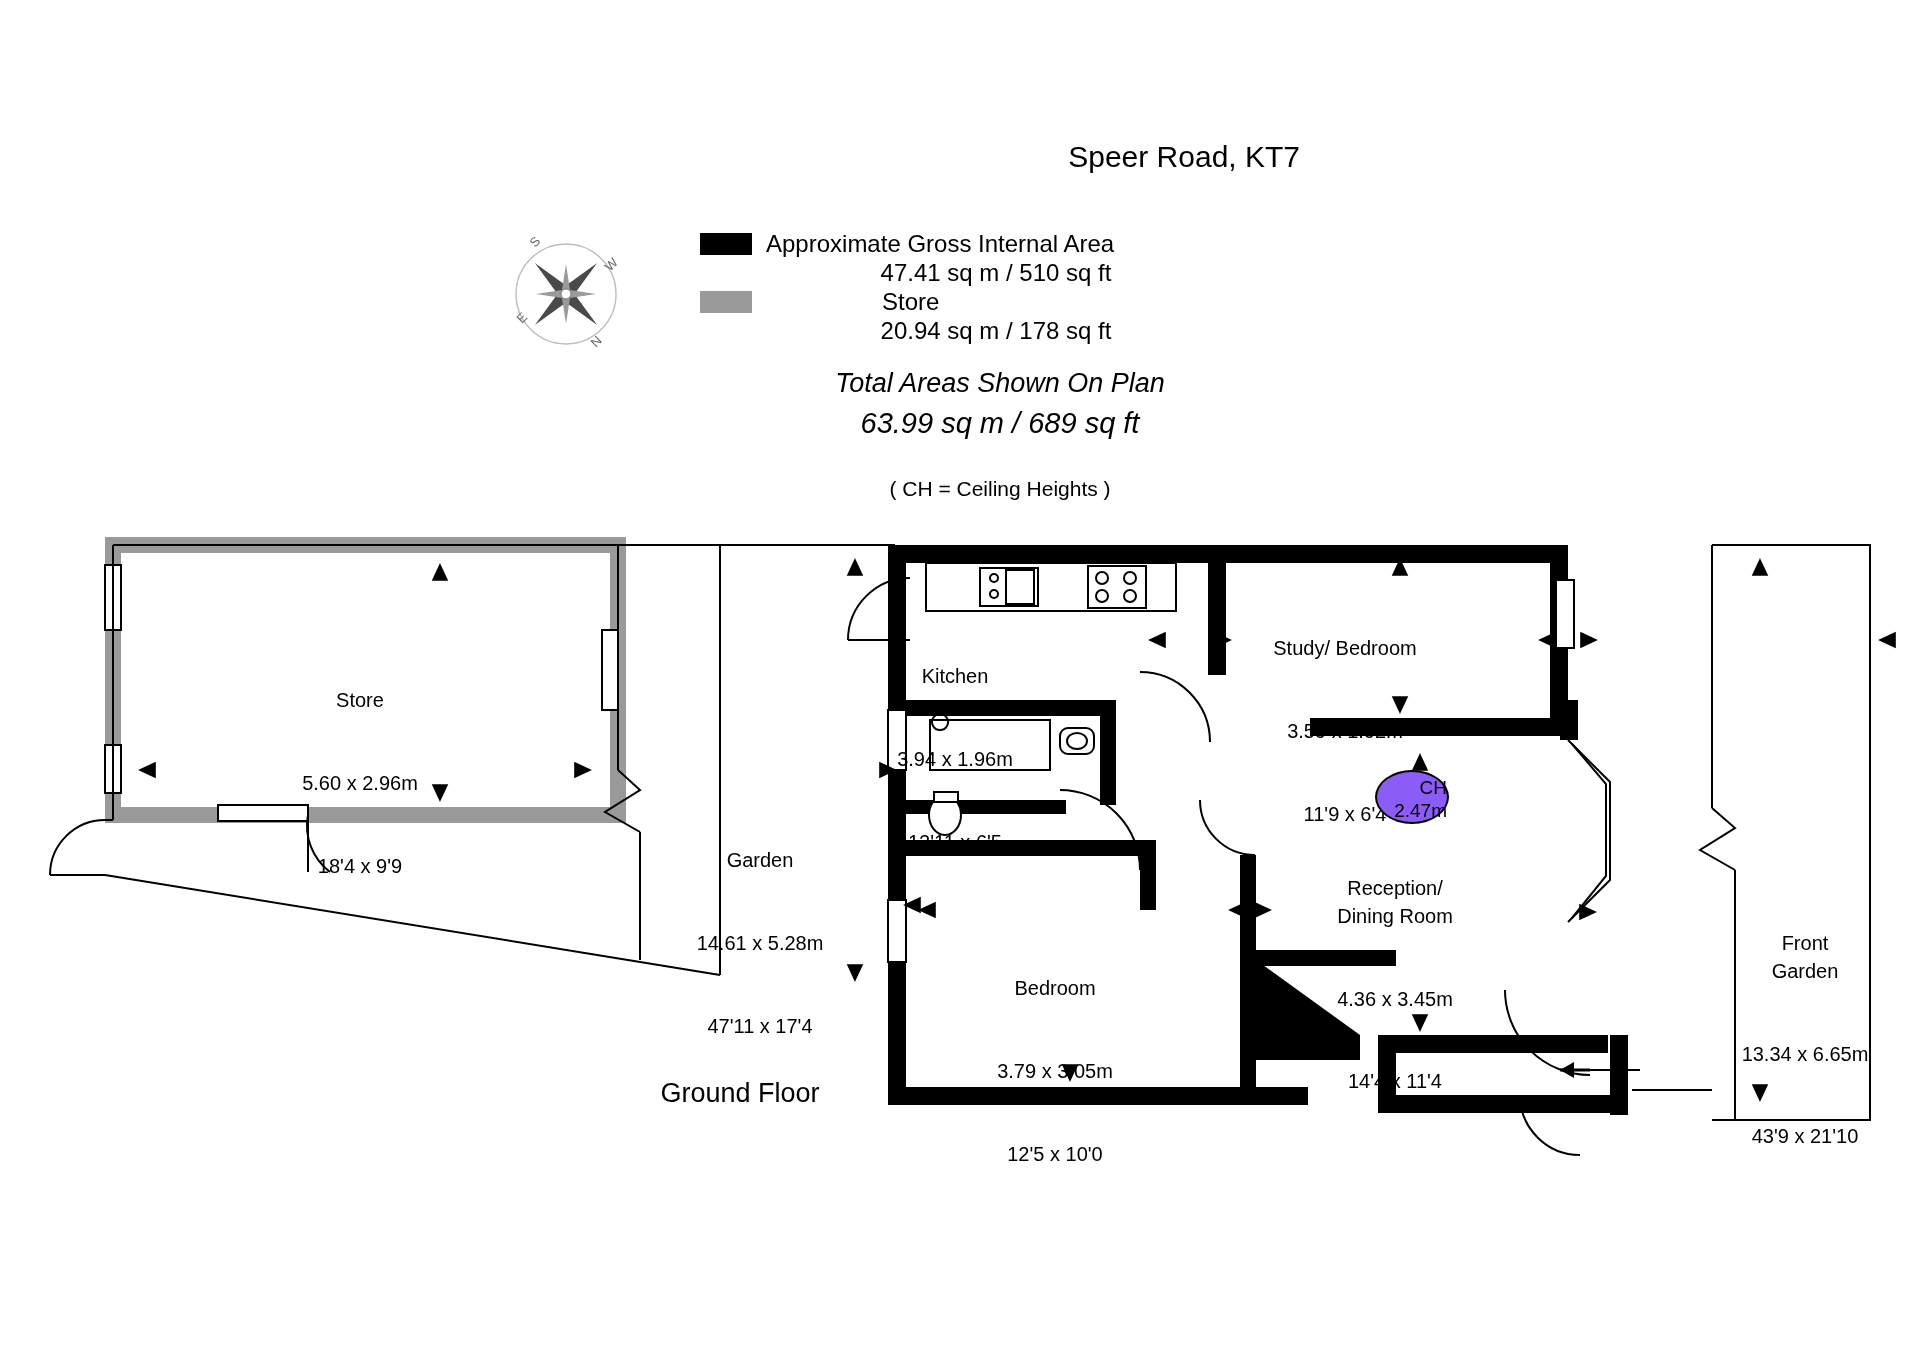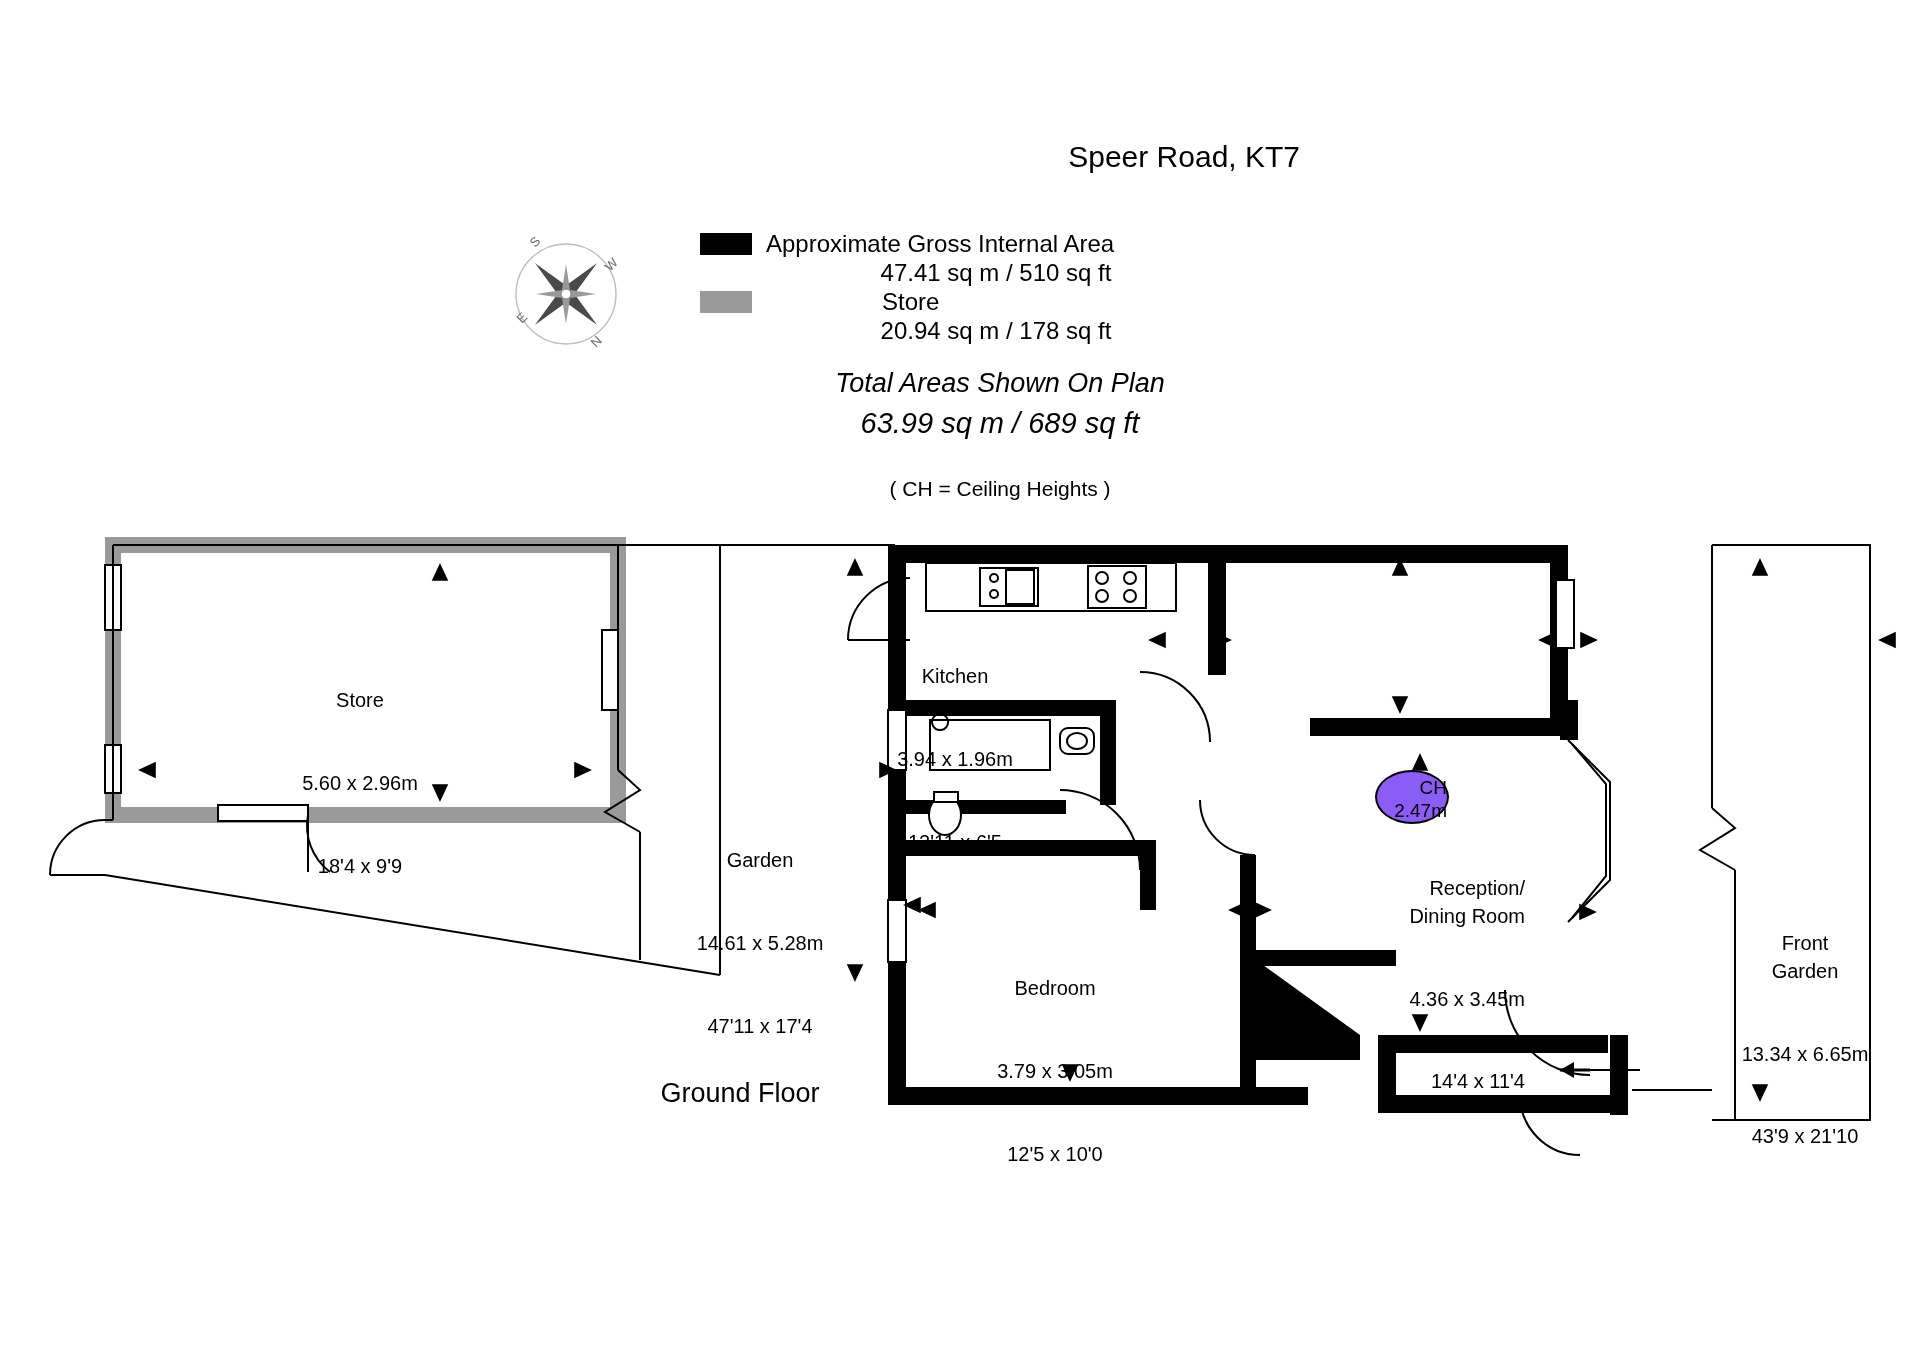--- a/index.html
+++ b/index.html
@@ -93,21 +93,21 @@
     font-size: 20px;
     line-height: 1.38;
     white-space: pre;
   }
   .lbl .nm { display: block; }
   .lbl-store  { left: 210px; top: 632px; width: 300px; }
   .lbl-garden { left: 630px; top: 792px; width: 260px; }
   .lbl-kitchen{ left: 830px; top: 608px; width: 250px; }
   .lbl-study  { left: 1200px; top: 580px; width: 290px; }
   .lbl-bed    { left: 930px; top: 920px; width: 250px; }
-  .lbl-rec    { left: 1265px; top: 820px; width: 260px; text-align: right; }
+  .lbl-rec    { left: 1265px; top: 820px; width: 260px; }
   .lbl-front  { left: 1690px; top: 875px; width: 230px; }
   .lbl-ground { left: 610px; top: 1075px; width: 260px; font-size: 27px; text-align: center;}
   .ch-bubble {
     position: absolute;
     left: 1375px; top: 770px;
     width: 74px; height: 54px;
     border: 2px solid #000;
     border-radius: 50%;
     font-size: 19px;
     line-height: 1.22;
@@ -338,20 +338,25 @@
     <span class="nm">14.61 x 5.28m</span>
     <span class="nm">47'11 x 17'4</span>
   </div>
 
   <div class="lbl lbl-kitchen">
     <span class="nm">Kitchen</span>
     <span class="nm">3.94 x 1.96m</span>
     <span class="nm">12'11 x 6'5</span>
   </div>
 
+  <div class="lbl lbl-study">
+    <span class="nm">Study/ Bedroom</span>
+    <span class="nm">3.59 x 1.92m</span>
+    <span class="nm">11'9 x 6'4</span>
+  </div>
 
   <div class="lbl lbl-bed">
     <span class="nm">Bedroom</span>
     <span class="nm">3.79 x 3.05m</span>
     <span class="nm">12'5 x 10'0</span>
   </div>
 
   <div class="lbl lbl-rec">
     <span class="nm">Reception/
 Dining Room</span>

